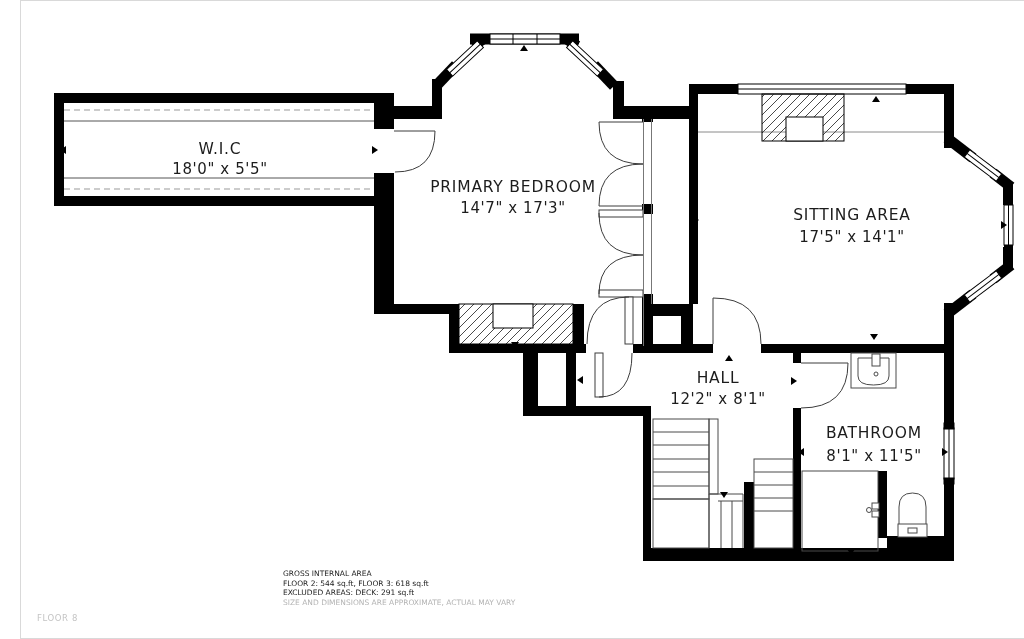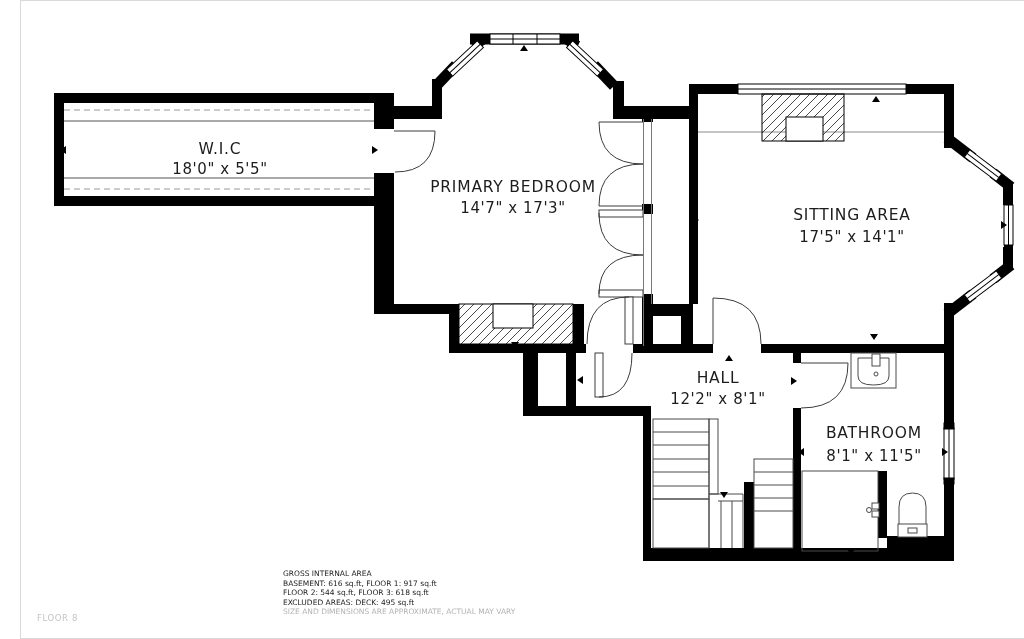--- a/index.html
+++ b/index.html
@@ -273,20 +273,19 @@
     <text class="room-dims" x="831" y="241">17'5" x 14'1"</text>
     <text class="room-name" x="697" y="382">HALL</text>
     <text class="room-dims" x="697" y="403">12'2" x 8'1"</text>
     <text class="room-name" x="853" y="437">BATHROOM</text>
     <text class="room-dims" x="853" y="460">8'1" x 11'5"</text>
   </g>
 </svg>
 
   <div id="footer">
     <div>GROSS INTERNAL AREA</div>
-    <div>BASEMENT: 616 sq.ft, FLOOR 1: 917 sq.ft</div>
     <div>FLOOR 2: 544 sq.ft, FLOOR 3: 618 sq.ft</div>
-    <div>EXCLUDED AREAS: DECK: 495 sq.ft</div>
+    <div>EXCLUDED AREAS: DECK: 291 sq.ft</div>
     <div class="disclaimer">SIZE AND DIMENSIONS ARE APPROXIMATE, ACTUAL MAY VARY</div>
   </div>
 
   <div id="floor-label">FLOOR 8</div>
 </div>
 
 </body></html>

